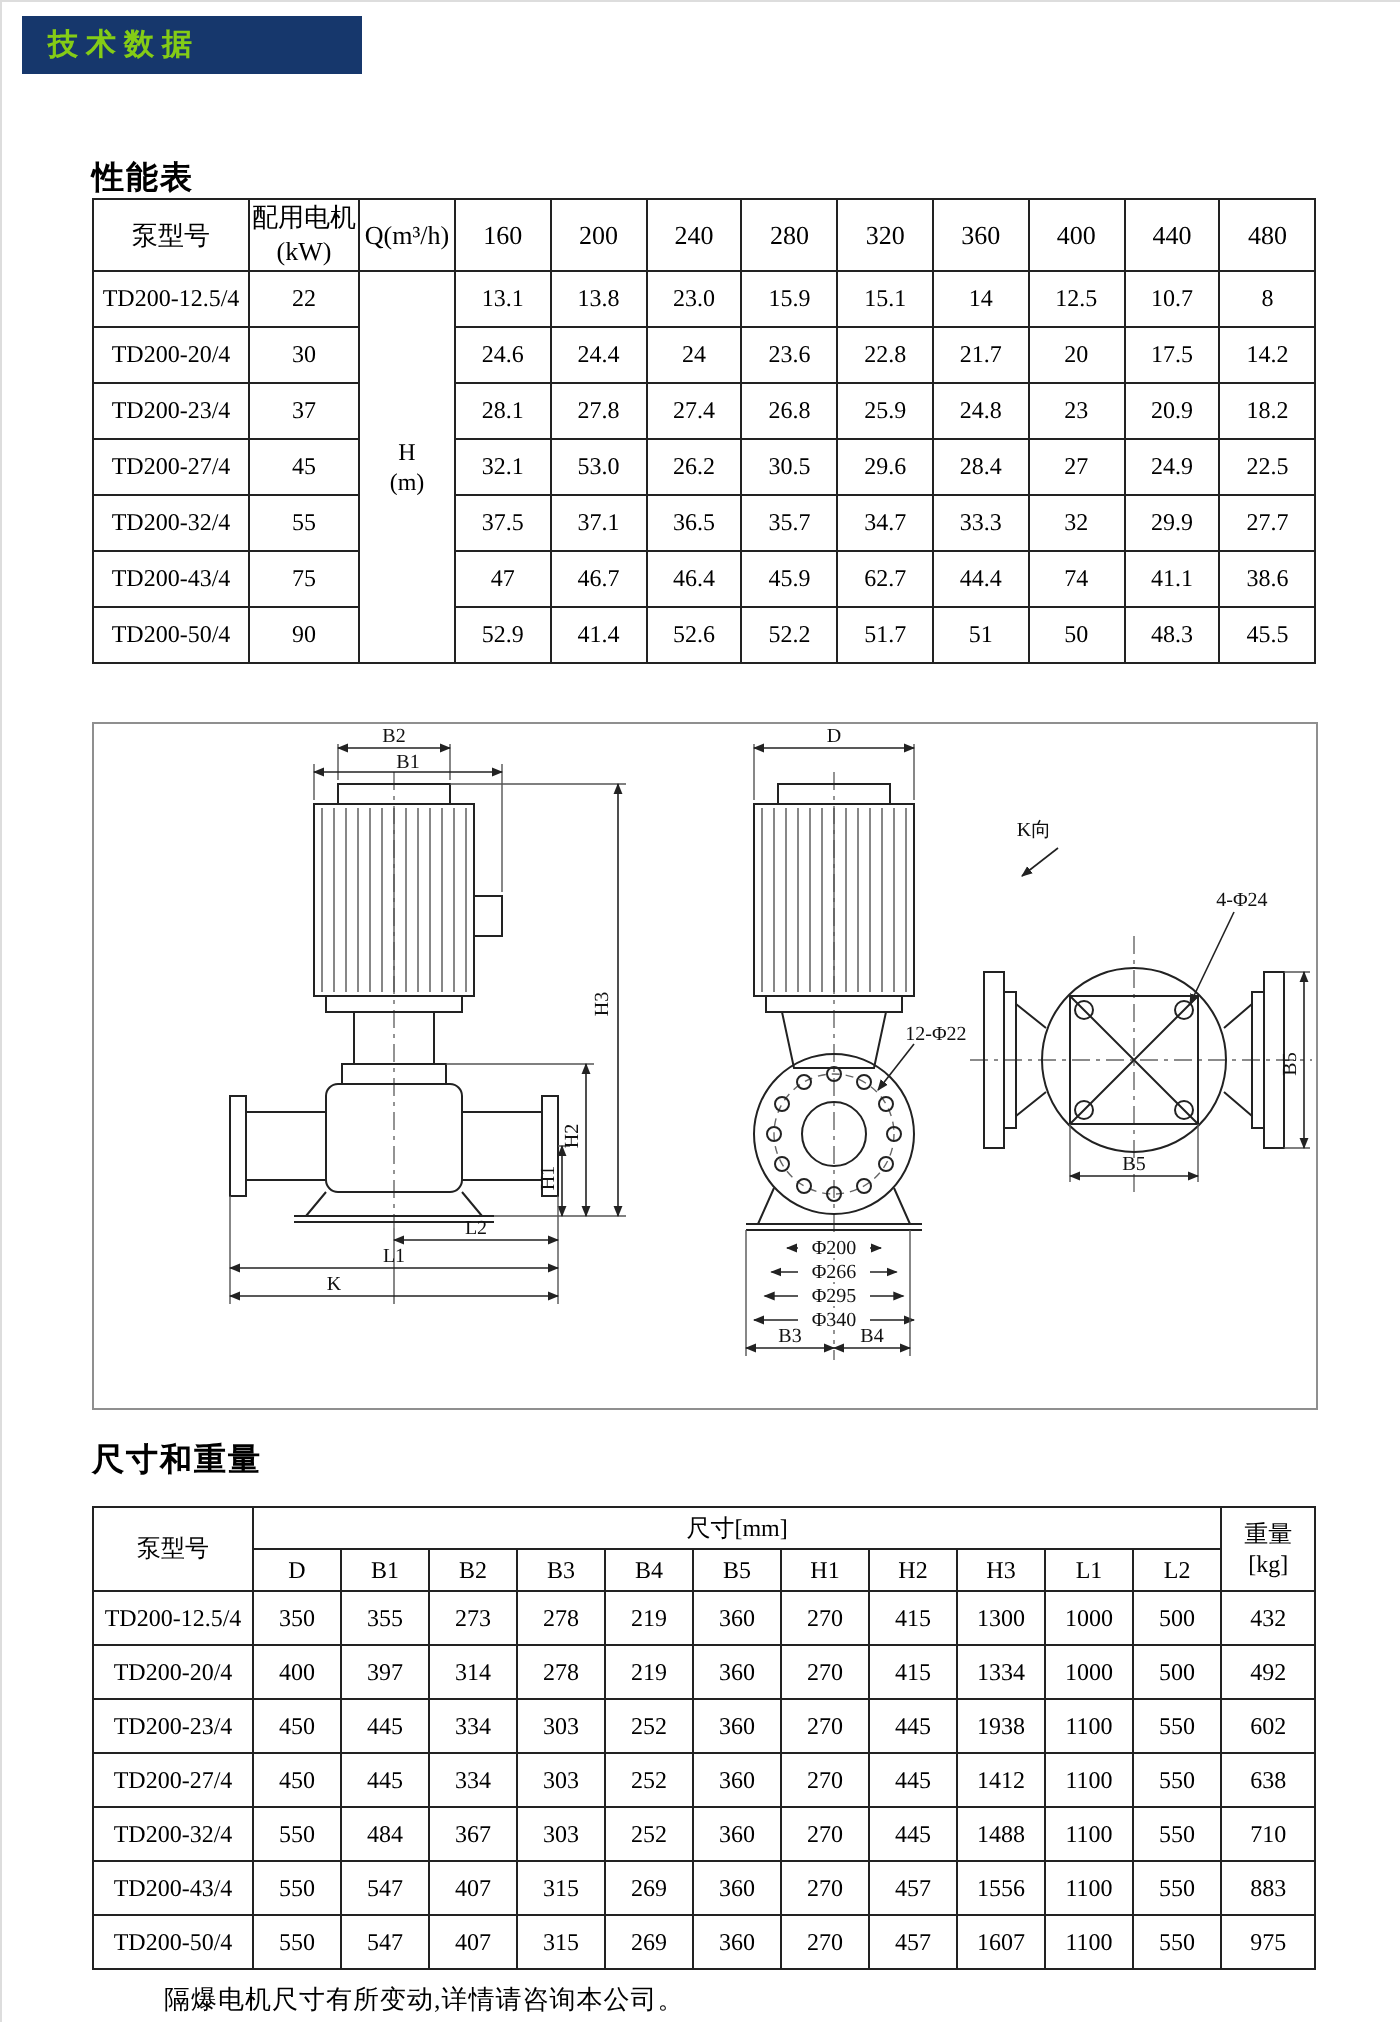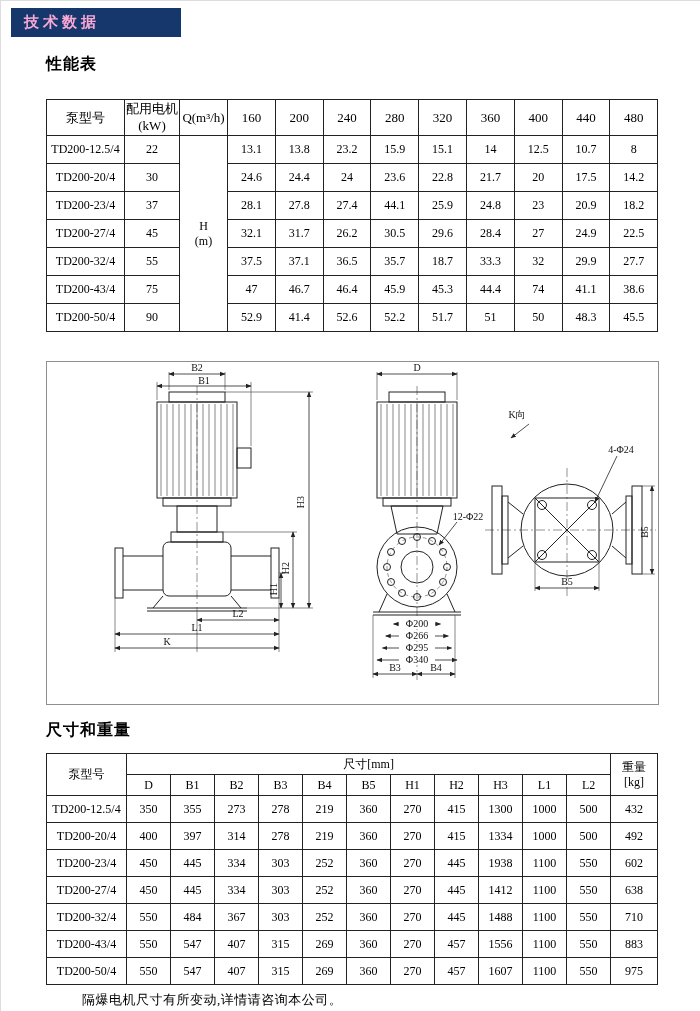--- a/index.html
+++ b/index.html
@@ -1,23 +1,23 @@
 <!DOCTYPE html>
 <html><head>
 <meta charset="utf-8">
 <style>
   html,body{margin:0;padding:0;background:#f2f2f2;}
   .page{position:relative;width:700px;height:1011px;background:#fff;border:1px solid #ddd;
         font-family:"Liberation Serif","DejaVu Serif",serif;color:#000;overflow:hidden;margin:0 auto;}
-  .banner{position:absolute;left:10px;top:7px;width:157px;height:29px;background:#16376c;color:#f9a8d4;
+  .banner{position:absolute;left:10px;top:7px;width:157px;height:29px;background:#16376c;color:#84cc16;
           display:flex;align-items:center;padding-left:13px;
           font-family:"Liberation Sans","DejaVu Sans",sans-serif;font-weight:bold;font-size:15px;letter-spacing:4px;}
   .section-title{position:absolute;left:45px;margin:0;font-family:"Liberation Sans","DejaVu Sans",sans-serif;
                  font-size:16px;font-weight:bold;letter-spacing:1px;color:#000;}
-  #perf-title{top:53px;text-align:right;}
+  #perf-title{top:78px;text-align:right;}
   #dim-title{top:719px;}
   table.data-table{position:absolute;border-collapse:collapse;table-layout:fixed;}
   .data-table td{border:1px solid #222;text-align:center;vertical-align:middle;font-size:12px;padding:0;overflow:hidden;}
   .perf-table{left:45px;top:98px;width:611px;}
   .perf-table thead tr{height:36px;}
   .perf-table tbody tr{height:28px;}
   .perf-table thead td{font-size:13px;}
   .dim-table{left:45px;top:752px;width:611px;}
   .dim-table thead tr{height:21px;}
   .dim-table tbody tr{height:27px;}
@@ -78,21 +78,21 @@
         </tr>
     </thead>
     <tbody>
         <tr>
           <td>TD200-12.5/4</td>
           <td>22</td>
           <td class="multiline" rowspan="7">H
 (m)</td>
           <td>13.1</td>
           <td>13.8</td>
-          <td>23.2</td>
+          <td>23.0</td>
           <td>15.9</td>
           <td>15.1</td>
           <td>14</td>
           <td>12.5</td>
           <td>10.7</td>
           <td>8</td>
         </tr>
         <tr>
           <td>TD200-20/4</td>
           <td>30</td>
@@ -105,61 +105,61 @@
           <td>20</td>
           <td>17.5</td>
           <td>14.2</td>
         </tr>
         <tr>
           <td>TD200-23/4</td>
           <td>37</td>
           <td>28.1</td>
           <td>27.8</td>
           <td>27.4</td>
-          <td>44.1</td>
+          <td>26.8</td>
           <td>25.9</td>
           <td>24.8</td>
           <td>23</td>
           <td>20.9</td>
           <td>18.2</td>
         </tr>
         <tr>
           <td>TD200-27/4</td>
           <td>45</td>
           <td>32.1</td>
-          <td>31.7</td>
+          <td>53.0</td>
           <td>26.2</td>
           <td>30.5</td>
           <td>29.6</td>
           <td>28.4</td>
           <td>27</td>
           <td>24.9</td>
           <td>22.5</td>
         </tr>
         <tr>
           <td>TD200-32/4</td>
           <td>55</td>
           <td>37.5</td>
           <td>37.1</td>
           <td>36.5</td>
           <td>35.7</td>
-          <td>18.7</td>
+          <td>34.7</td>
           <td>33.3</td>
           <td>32</td>
           <td>29.9</td>
           <td>27.7</td>
         </tr>
         <tr>
           <td>TD200-43/4</td>
           <td>75</td>
           <td>47</td>
           <td>46.7</td>
           <td>46.4</td>
           <td>45.9</td>
-          <td>45.3</td>
+          <td>62.7</td>
           <td>44.4</td>
           <td>74</td>
           <td>41.1</td>
           <td>38.6</td>
         </tr>
         <tr>
           <td>TD200-50/4</td>
           <td>90</td>
           <td>52.9</td>
           <td>41.4</td>

